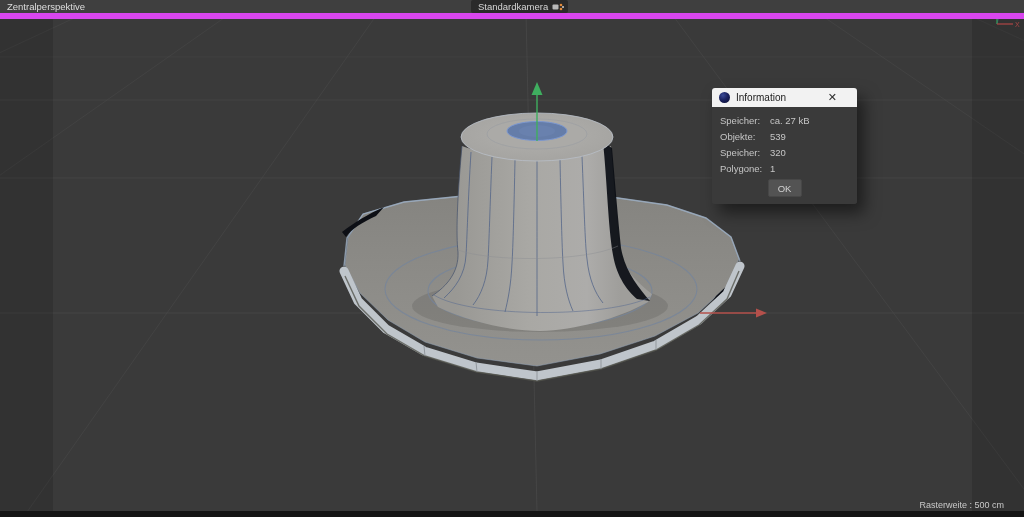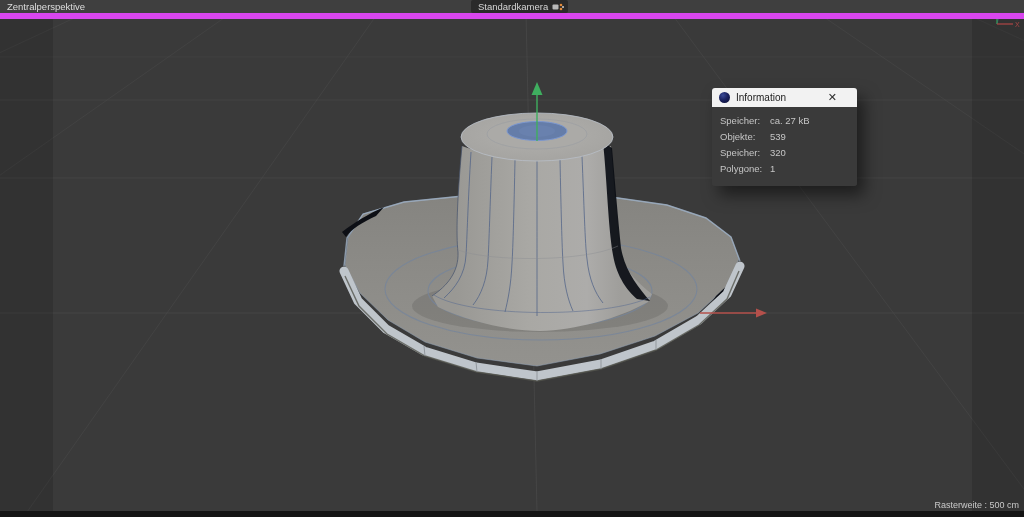--- a/index.html
+++ b/index.html
@@ -7,21 +7,21 @@
        font-family:"Liberation Sans",sans-serif;background:#3a3a3a;-webkit-font-smoothing:antialiased;}
   
   .topbar{position:absolute;left:0;top:0;width:1024px;height:13px;background:#3f3f3f;
           border-bottom:6px solid #d946ef;z-index:30;display:flex;align-items:center;}
   .view-label{position:absolute;left:7px;top:1px;font-size:9.5px;color:#dedede;cursor:default;}
   .cam-chip{position:absolute;left:471px;top:0;height:13px;background:#2a2a2a;border-radius:2px;
             display:flex;align-items:center;padding:0 4px 0 7px;gap:4px;}
   .cam-chip span{font-size:9.5px;color:#d6d6d6;}
   
   .bottombar{position:absolute;left:0;bottom:0;width:1024px;height:6px;background:#141414;z-index:30;}
-  .grid-status{position:absolute;right:5px;bottom:7px;font-size:9px;color:#c9c9c9;z-index:31;}
+  .grid-status{position:absolute;right:20px;bottom:7px;font-size:9px;color:#c9c9c9;z-index:31;}
   
   svg.scene{position:absolute;left:0;top:0;z-index:1;}
   
   .safeL,.safeR{position:absolute;top:13px;bottom:6px;background:rgba(0,0,0,0.13);z-index:5;pointer-events:none;}
   .safeL{left:0;width:53px;} .safeR{right:0;width:52px;}
   
   .dialog{position:absolute;left:712px;top:88px;width:145px;z-index:40;
           box-shadow:7px 9px 16px rgba(0,0,0,0.5);border-radius:3px;}
   .dlg-title{height:19px;background:#f2f2f2;border-radius:3px 3px 0 0;display:flex;align-items:center;
              padding:0 18px 0 7px;}
@@ -179,16 +179,19 @@
         <span class="val">539</span>
       </div>
       <div class="dlg-row">
         <span class="lbl">Speicher:</span>
         <span class="val">320</span>
       </div>
       <div class="dlg-row">
         <span class="lbl">Polygone:</span>
         <span class="val">1</span>
       </div>
+      <div class="dlg-ok-wrap">
+        <div class="dlg-ok">OK</div>
+      </div>
     </div>
   </div>
 
 </div>
 
 </body></html>

